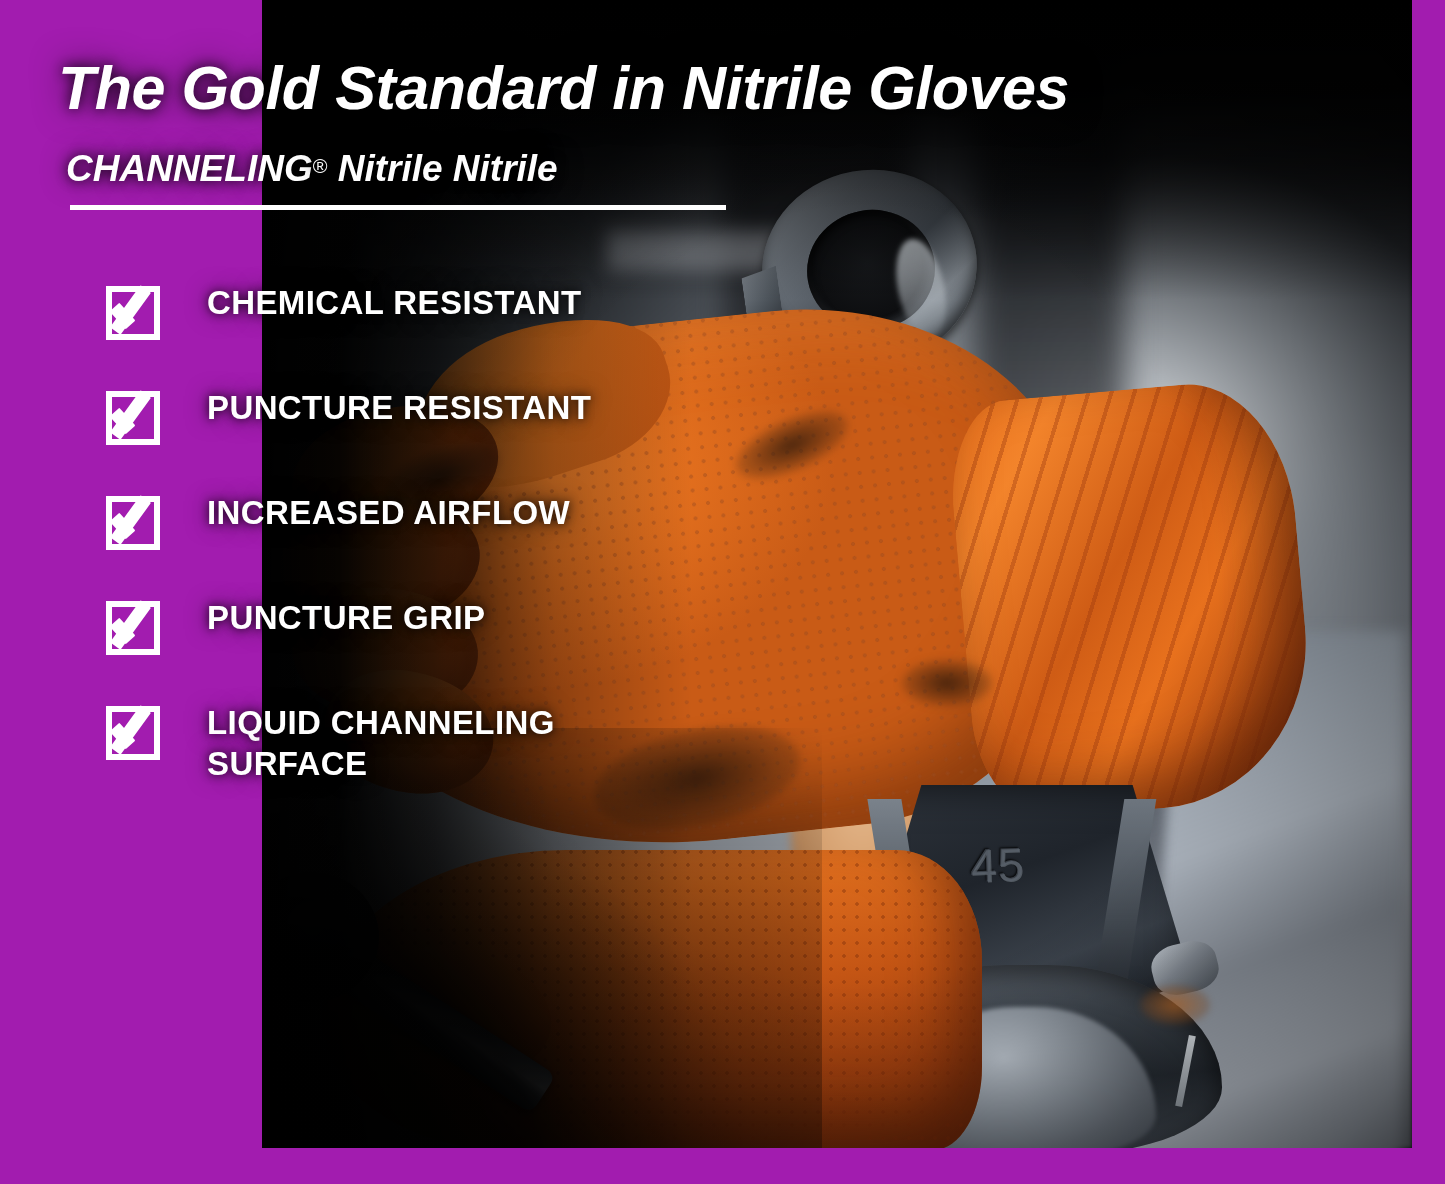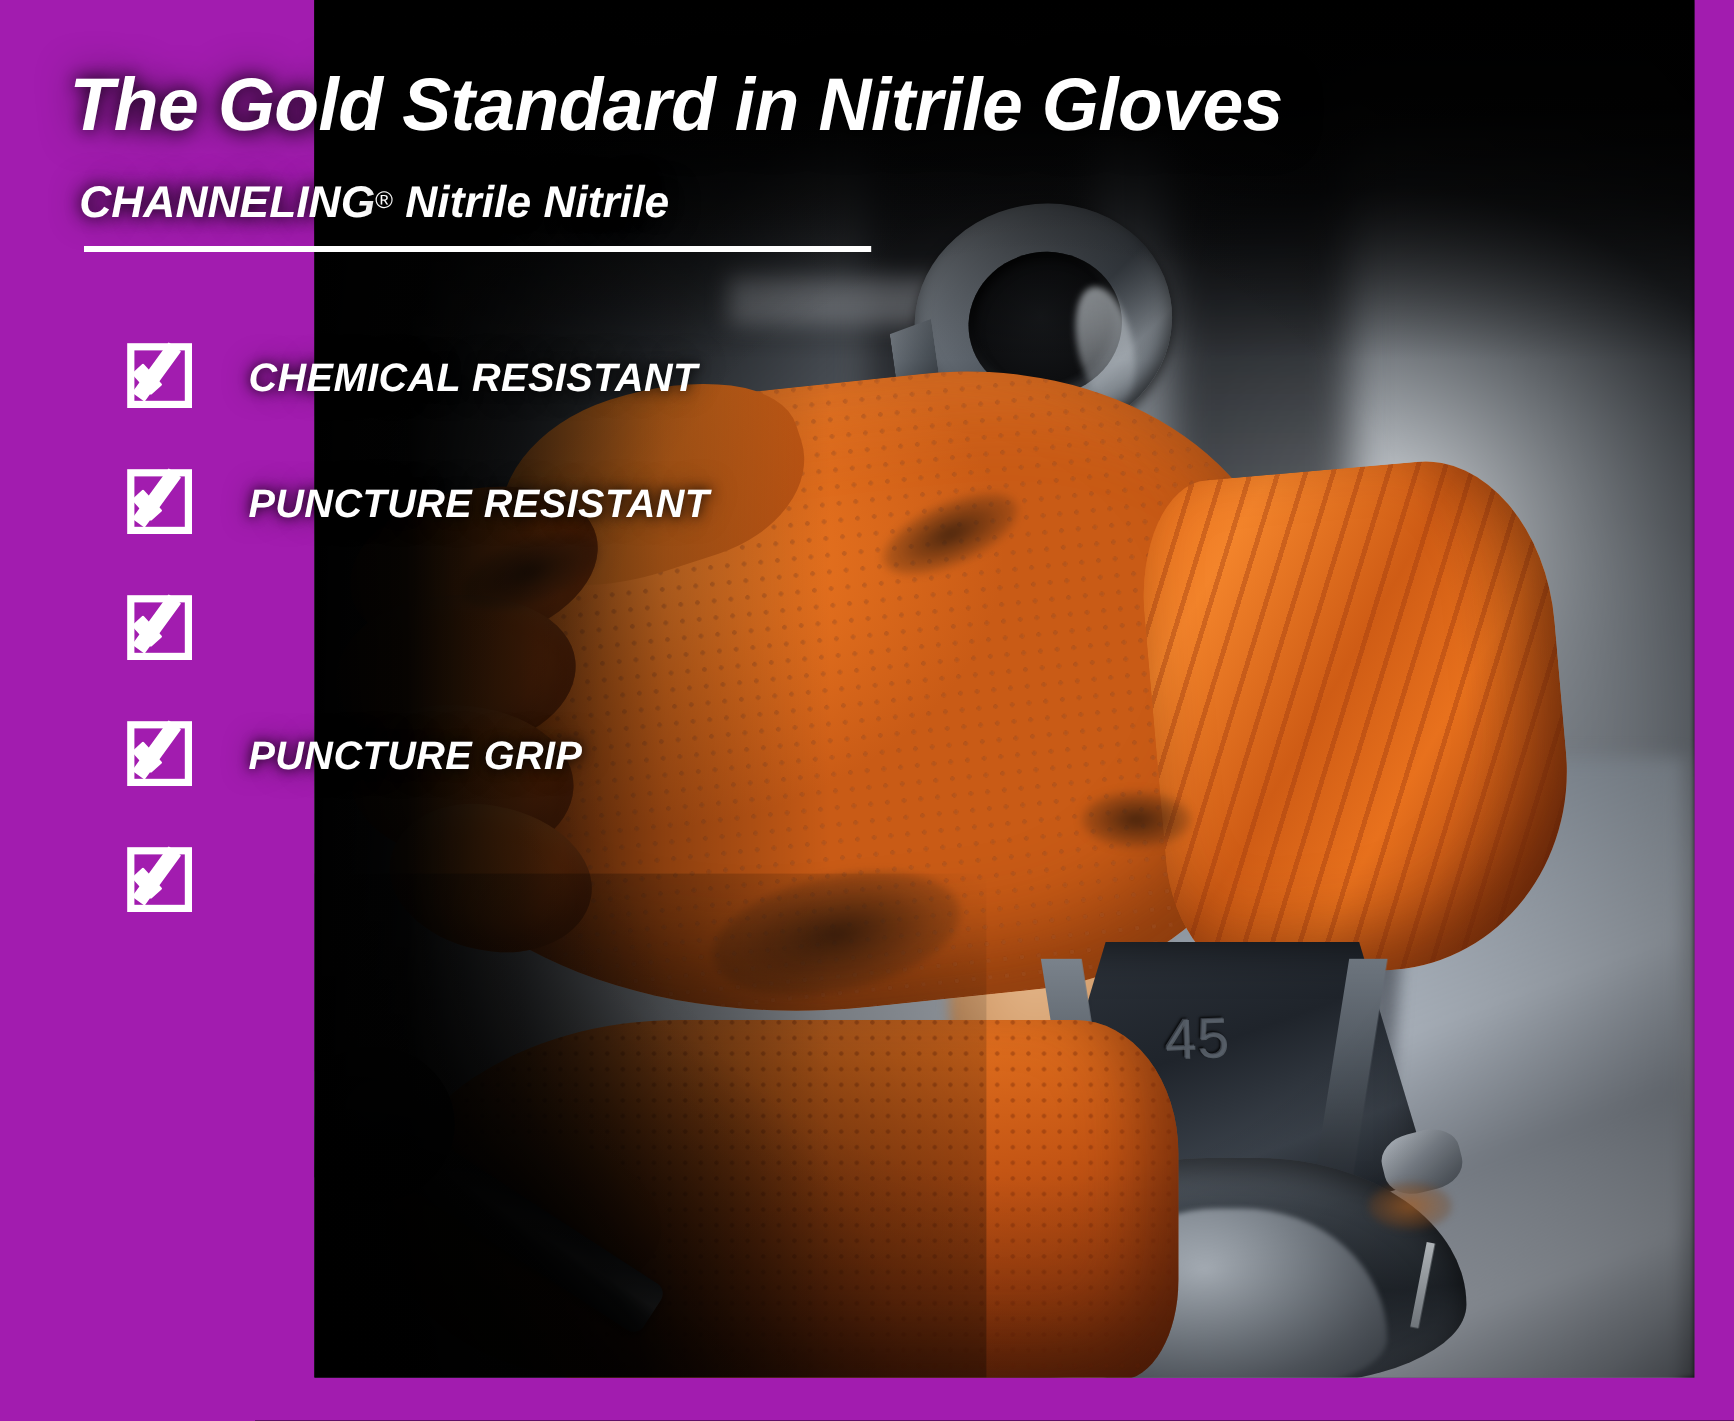--- a/index.html
+++ b/index.html
@@ -506,27 +506,25 @@
     transform: rotate(36deg);
     transform-origin: center;
   }
 
   .feature-label {
     position: absolute;
     left: 101px;
     top: 0px;
     font-size: 33px;
     font-weight: 700;
-    font-style: italic;
     color: #ffffff;
     letter-spacing: 0.4px;
     line-height: 41px;
     white-space: pre-line;
     text-shadow: 0 0 10px rgba(0,0,0,0.85), 0 0 22px rgba(0,0,0,0.6);
-    margin-top: 12px;
   }
 </style>
 </head>
 <body>
 
 <div class="banner">
 
   <div class="photo">
 
     <div class="bg-wall"></div>
@@ -613,32 +611,35 @@
         <div class="tick"></div>
       </div>
       <div class="feature-label">PUNCTURE RESISTANT</div>
     </div>
 
     <div class="feature">
       <div class="checkbox">
         <div class="box"></div>
         <div class="tick"></div>
       </div>
+      <div class="feature-label">INCREASED AIRFLOW</div>
     </div>
 
     <div class="feature">
       <div class="checkbox">
         <div class="box"></div>
         <div class="tick"></div>
       </div>
       <div class="feature-label">PUNCTURE GRIP</div>
     </div>
 
     <div class="feature tall">
       <div class="checkbox">
         <div class="box"></div>
         <div class="tick"></div>
       </div>
+      <div class="feature-label">LIQUID CHANNELING
+SURFACE</div>
     </div>
 
   </div>
 
 </div>
 
 </body></html>

